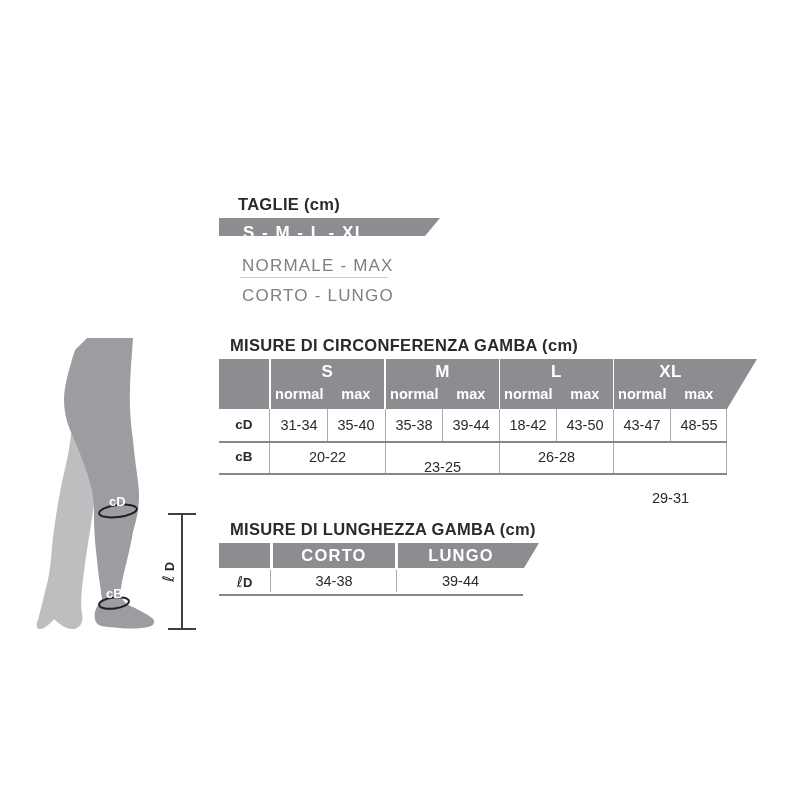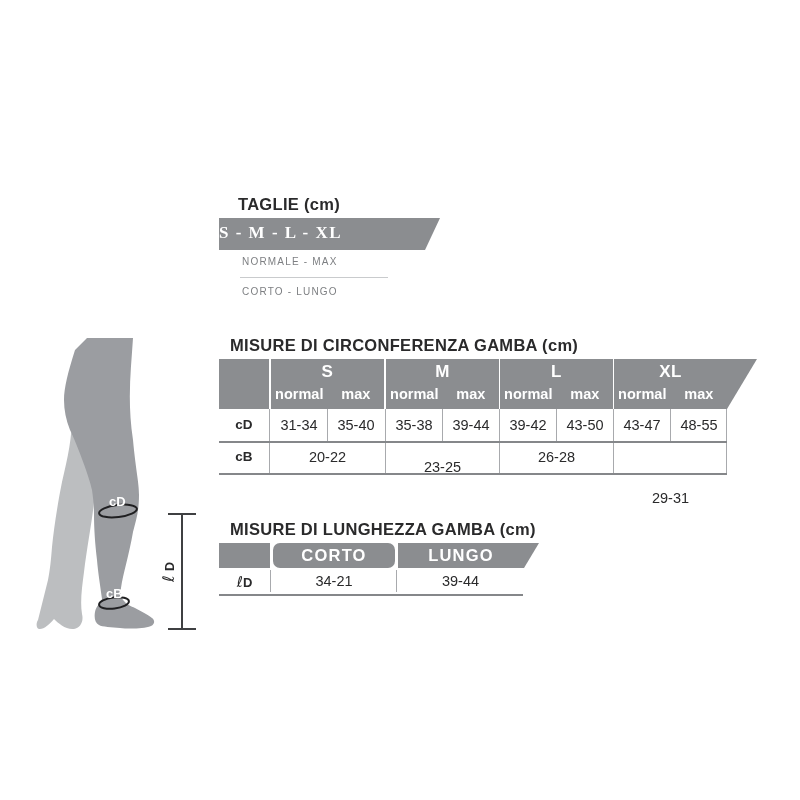--- a/index.html
+++ b/index.html
@@ -12,28 +12,28 @@
   .abs { position:absolute; }
 
   
   .sec-title {
     font-size:16.5px; font-weight:bold; letter-spacing:.3px;
     color:var(--text-dark,#2a2a2b); white-space:nowrap;
   }
 
   
   .ribbon {
-    left:219px; top:218px; width:221px; height:32px;
+    left:219px; top:218px; width:221px; height:18px;
     background:var(--band,#8b8d90);
     clip-path:polygon(0 0, 100% 0, calc(100% - 15px) 100%, 0 100%);
-    line-height:29px; 
-    color:#fff; font-weight:bold; font-size:17px; letter-spacing:1.5px;font-family:Liberation Serif, serif;
+    line-height:29px; padding-left:24px;
+    color:#fff; font-weight:bold; font-size:17px; letter-spacing:1.5px;
   }
   .option-line {
-    left:242px; font-size:10px; letter-spacing:1.2px;
+    left:242px; font-size:17px; letter-spacing:1.2px;
     color:var(--text-gray,#7d7f82); white-space:nowrap;
   }
   .option-sep {
     left:240px; top:277px; width:148px; height:1px;
     background:var(--line-faint,#c9cbcd);
   }
 
   
   .band-cell {
     position:absolute; background:var(--band,#8b8d90);
@@ -183,21 +183,21 @@
         <span>max</span>
       </span>
     </div>
   </div>
 
   <div class="cell rowlabel" style="left:0; top:79px; width:50px;">cD</div>
   <div class="cell" style="left:52px;  top:79px; width:56px;">31-34</div>
   <div class="cell" style="left:109px; top:79px; width:56px;">35-40</div>
   <div class="cell" style="left:167px; top:79px; width:56px;">35-38</div>
   <div class="cell" style="left:224px; top:79px; width:56px;">39-44</div>
-  <div class="cell" style="left:281px; top:79px; width:56px;">39-42</div>
+  <div class="cell" style="left:281px; top:79px; width:56px;">18-42</div>
   <div class="cell" style="left:338px; top:79px; width:56px;">43-50</div>
   <div class="cell" style="left:395px; top:79px; width:56px;">43-47</div>
   <div class="cell" style="left:452px; top:79px; width:56px;">48-55</div>
 
   <div class="cell rowlabel" style="left:0; top:111px; width:50px;">cB</div>
   <div class="cell bold" style="left:52px;  top:111px; width:113px;">20-22</div>
   <div class="cell bold" style="left:167px; top:111px; width:113px;margin-top:10px;">23-25</div>
   <div class="cell bold" style="left:281px; top:111px; width:113px;text-align:center;">26-28</div>
   <div class="cell bold" style="left:395px; top:111px; width:113px;margin-top:41px;">29-31</div>
 
@@ -211,27 +211,27 @@
   <div class="vline" style="left:337px; top:71px; height:32px;"></div>
   <div class="vline" style="left:451px; top:71px; height:32px;"></div>
   <div class="hline" style="left:0; top:103px; width:508px;"></div>
   <div class="hline" style="left:0; top:135px; width:508px;"></div>
 </div>
 
 <div id="len" class="abs">
   <div class="sec-title">MISURE DI LUNGHEZZA GAMBA (cm)</div>
 
   <div class="band-cell lband" style="left:0; width:51px;"></div>
-  <div class="band-cell lband" style="left:54px; width:122px;border-radius:7px;">CORTO</div>
+  <div class="band-cell lband" style="left:54px; width:122px;">CORTO</div>
   <div class="band-cell lband lungo-tail" style="left:179px; width:141px;">
     <div class="lungo-inner">LUNGO</div>
   </div>
 
   <div class="cell" style="left:0; top:55px; width:51px;">
     <span class="script-ell">ℓ</span><span class="script-ell-cap">D</span>
   </div>
-  <div class="cell" style="left:54px;  top:55px; width:122px;">34-21</div>
+  <div class="cell" style="left:54px;  top:55px; width:122px;">34-38</div>
   <div class="cell" style="left:179px; top:55px; width:125px;">39-44</div>
 
   <div class="vline" style="left:51px;  top:52px; height:22px;"></div>
   <div class="vline" style="left:177px; top:52px; height:22px;"></div>
   <div class="hline" style="left:0; top:76px; width:304px;"></div>
 </div>
 
 </body></html>

